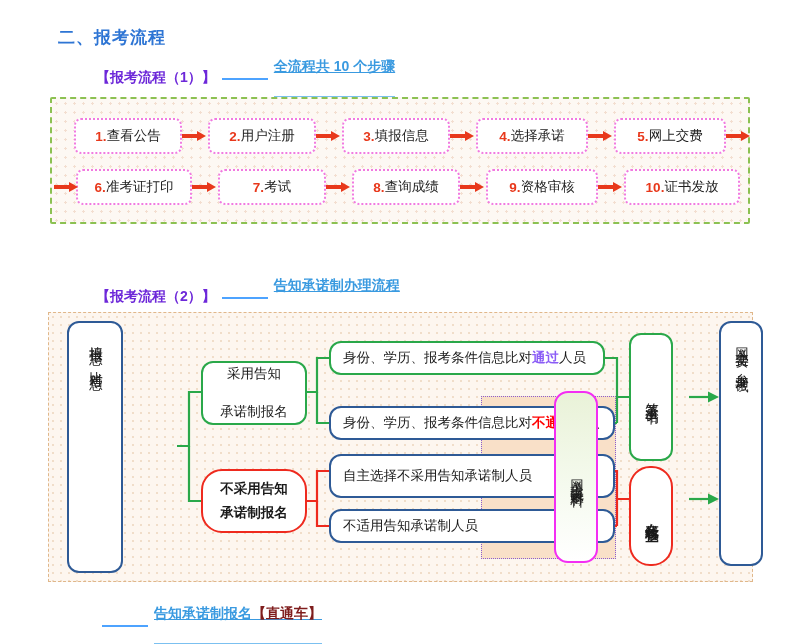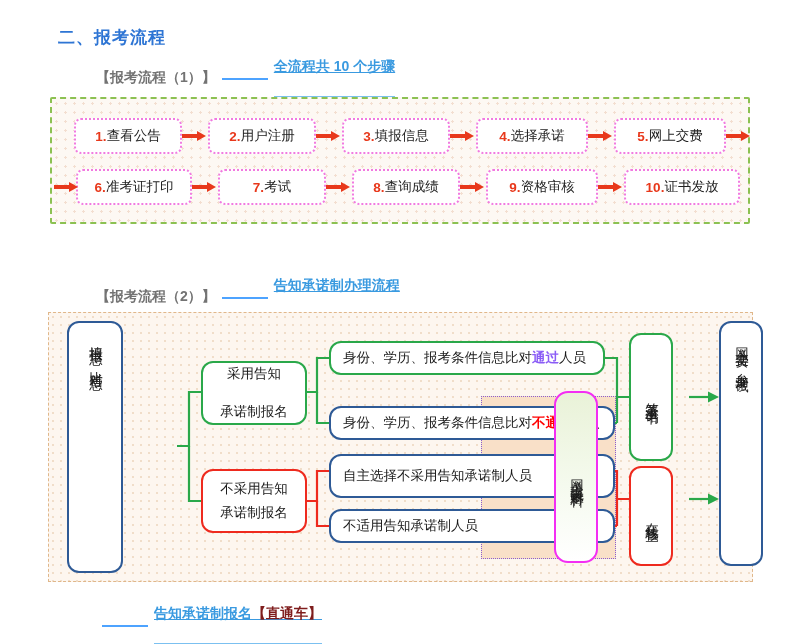--- a/index.html
+++ b/index.html
@@ -17,21 +17,21 @@
     left:58px; top:26px;
     font-size:17px; font-weight:bold;
     color:#2e75d4; letter-spacing:1px;
   }
   .h-sub{
     position:absolute;
     font-size:14px; font-weight:bold;
     white-space:nowrap;
     display:flex; align-items:center; gap:0px;
   }
-  .h-sub .brk{ color:#737373; letter-spacing:0px; }
+  .h-sub .brk{ color:#6d28d9; letter-spacing:0px; }
   .h-sub .dash{
     display:inline-block;
     width:46px; height:0;
     border-top:2.5px solid #4da3ff;
     margin:0 6px;
     position:relative; top:1px;
   }
   .h-sub .tail{
     color:#3a9ae0;
     border-bottom:1.6px solid #7bc0f0;
@@ -119,21 +119,21 @@
     text-align:center;
   }
   .vert{
     writing-mode:vertical-rl;
     text-orientation:upright;
     letter-spacing:2px;
     line-height:1.25;
   }
   .navy{ border:2.2px solid #2e5a96; border-radius:12px; }
   .green{ border:2.2px solid #2aa84a; border-radius:12px; }
-  .red{ border:2.2px solid #ee2a1e; border-radius:12px; }
+  .red{ border:2.2px solid #ee2a1e; border-radius:21px;font-weight:bold; }
   .magenta{
     border:2.6px solid #f32ef3; border-radius:14px;
     background:linear-gradient(180deg,#e9f2d8 0%,#f5faee 55%,#ffffff 100%);
   }
   .ok{ color:#8b5cf6; font-weight:bold; }
   .bad{ color:#ff0000; font-weight:bold; }
 
   
   #shade{
     position:absolute;

